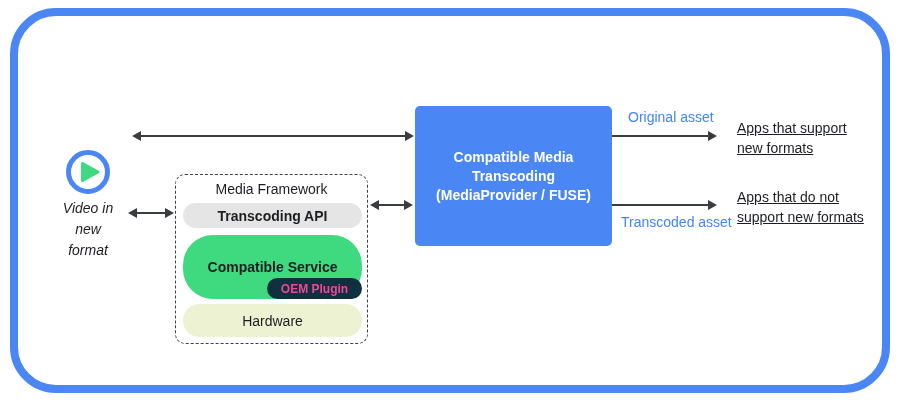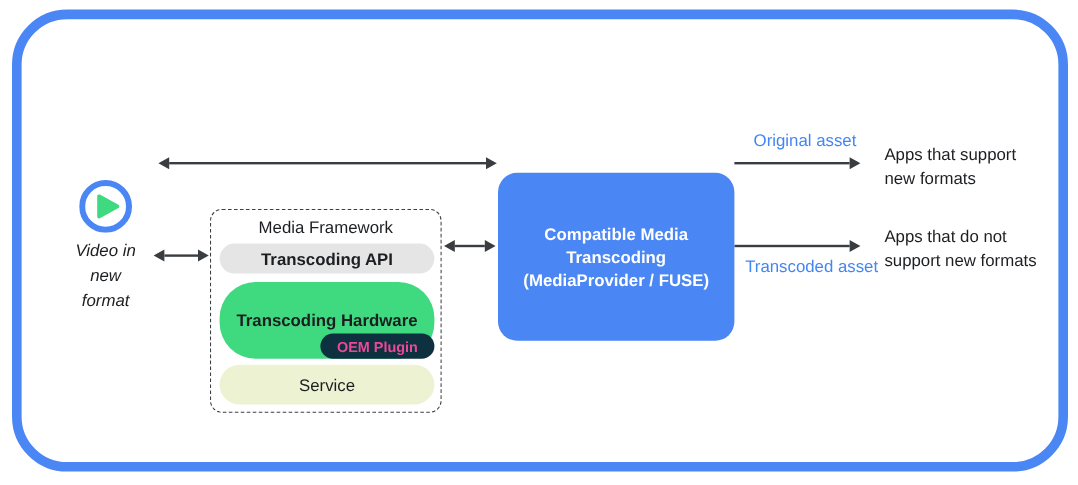--- a/index.html
+++ b/index.html
@@ -55,32 +55,32 @@
   .pill-oem{
     position:absolute;right:0;bottom:0;width:95px;height:21px;
     border-radius:11px;background:#0e3140;color:#ec4899;
     display:flex;align-items:center;justify-content:center;
     font-size:12px;font-weight:bold;
   }
   .pill-hardware{top:129px;height:33px;border-radius:17px;background:#edf3d2;}
   
   .transcoder-box{
     position:absolute;left:415px;top:106px;width:197px;height:140px;
-    border-radius:16px;background:#4a86f4;
+    border-radius:5px;background:#4a86f4;
     display:flex;align-items:center;justify-content:center;
     color:#ffffff;font-weight:bold;font-size:14px;line-height:19px;
-    text-align:center;white-space:pre-line;margin-top:38px;
+    text-align:center;white-space:pre-line;
   }
   
   .asset-label{position:absolute;font-size:14px;color:#4285f4;white-space:nowrap;}
   .asset-original{left:628px;top:109px;}
   .asset-transcoded{left:621px;top:214px;}
   .apps-label{
     position:absolute;left:737px;font-size:14px;line-height:20px;
-    white-space:pre-line;color:#1c1e21;
+    white-space:pre-line;color:#1c1e21;text-decoration:underline;
   }
   .apps-support{top:118px;}
   .apps-no-support{top:187px;}
 </style>
 </head>
 <body>
 
 <div class="canvas">
 
   <div class="frame"></div>
@@ -97,24 +97,24 @@
   <div class="arrow head-l head-r" style="left:141px;top:135px;width:264px;"></div>
   <div class="arrow head-l head-r" style="left:137px;top:212px;width:28px;"></div>
   <div class="arrow head-l head-r" style="left:379px;top:204px;width:25px;"></div>
   <div class="arrow head-r" style="left:612px;top:135px;width:96px;"></div>
   <div class="arrow head-r" style="left:612px;top:204px;width:96px;"></div>
 
   <div class="framework-box">
     <div class="framework-title">Media Framework</div>
     <div class="pill pill-api">Transcoding API</div>
     <div class="pill pill-service">
-      <span>Transcoding Hardware</span>
+      <span>Compatible Service</span>
       <div class="pill-oem">OEM Plugin</div>
     </div>
-    <div class="pill pill-hardware">Service</div>
+    <div class="pill pill-hardware">Hardware</div>
   </div>
 
   <div class="transcoder-box">
     <span>Compatible Media
 Transcoding
 (MediaProvider / FUSE)</span>
   </div>
 
   <div class="asset-label asset-original">Original asset</div>
   <div class="asset-label asset-transcoded">Transcoded asset</div>

